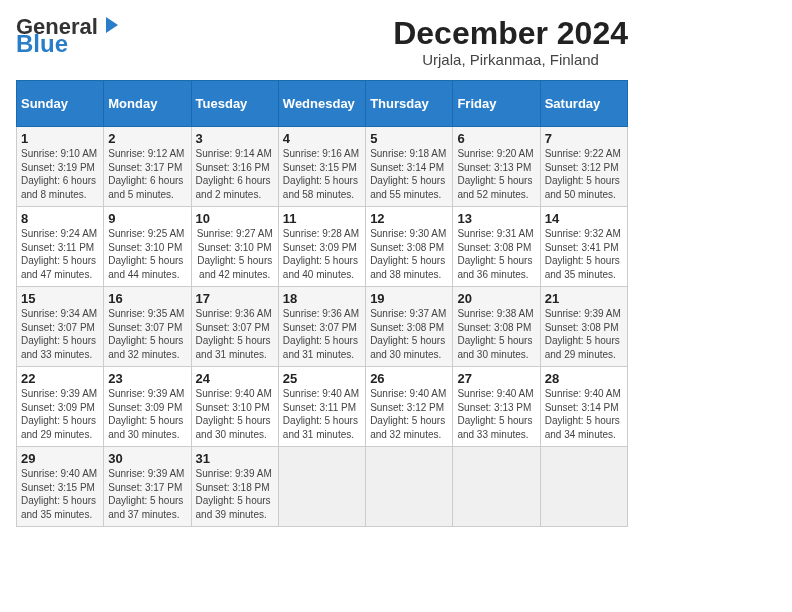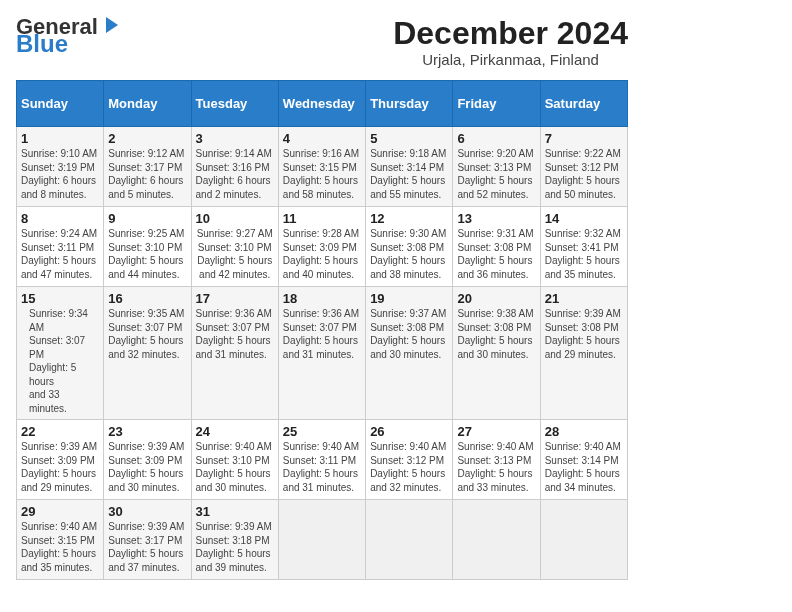--- a/index.html
+++ b/index.html
@@ -221,21 +221,21 @@
             <span class="day-num">14</span>
             <div class="day-info" style="white-space: pre-line;">Sunrise: 9:32 AM
 Sunset: 3:41 PM
 Daylight: 5 hours
 and 35 minutes.</div>
           </td>
         </tr>
         <tr>
           <td>
             <span class="day-num">15</span>
-            <div class="day-info" style="white-space: pre-line; margin-left: 8px;">Sunrise: 9:34 AM
+            <div class="day-info" style="white-space: pre-line;">Sunrise: 9:34 AM
 Sunset: 3:07 PM
 Daylight: 5 hours
 and 33 minutes.</div>
           </td>
           <td>
             <span class="day-num">16</span>
             <div class="day-info" style="white-space: pre-line;">Sunrise: 9:35 AM
 Sunset: 3:07 PM
 Daylight: 5 hours
 and 32 minutes.</div>

